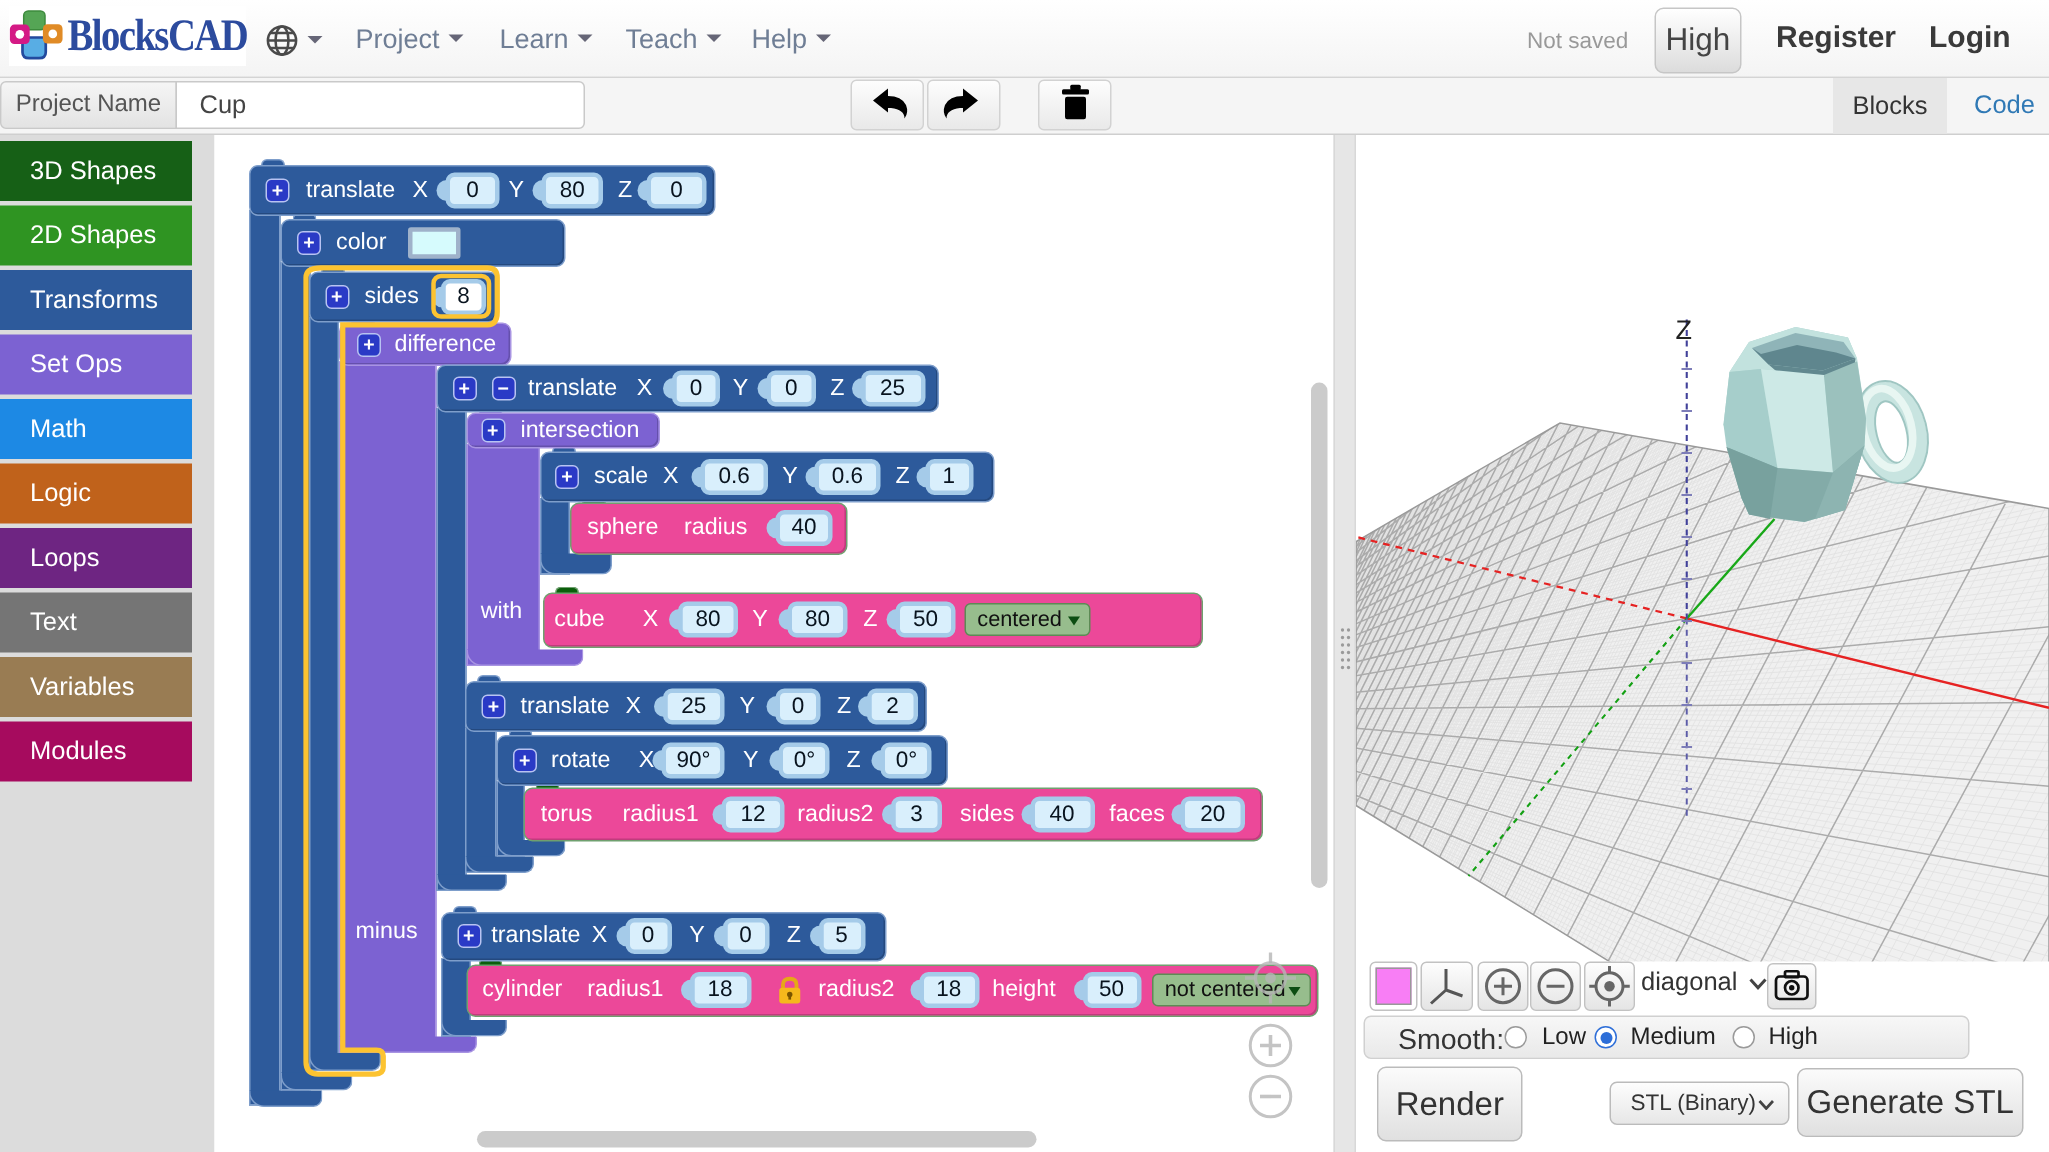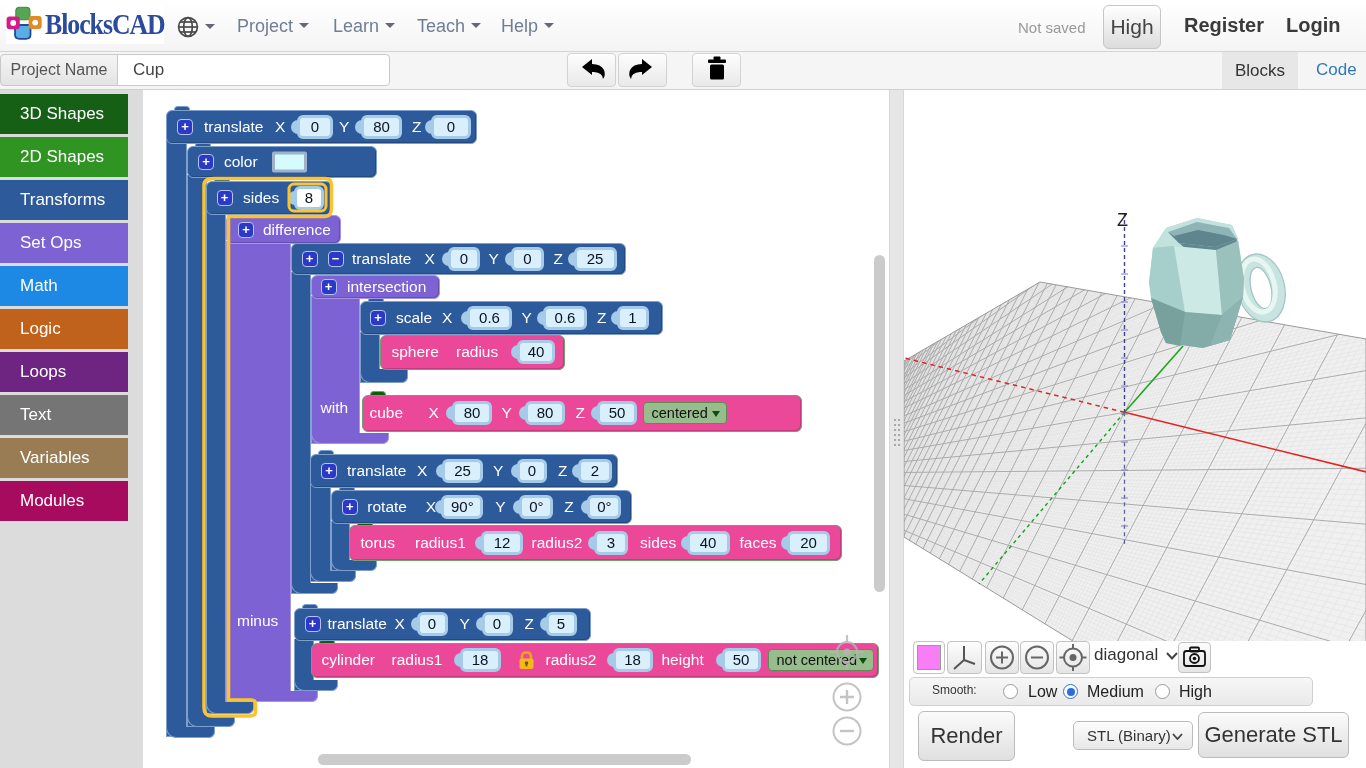--- a/index.html
+++ b/index.html
@@ -374,21 +374,21 @@
     </svg></div>
 <div style="position:absolute;left:1094px;top:645px;font-size:17px;color:#333">diagonal <svg width="12" height="8" viewBox="0 0 12 8" style="margin-left:3px">
       <path d="M1 1 L6 6.5 L11 1" stroke="#444" stroke-width="2" fill="none"></path>
     </svg></div>
 <div class="vbtn" style="left:1178px;top:642px;width:33px;height:31px"><svg width="31" height="29" viewBox="0 0 31 29">
       <rect x="5" y="8" width="21" height="15" rx="2.5" stroke="#111" stroke-width="1.8" fill="none"></rect>
       <rect x="11" y="4.5" width="9" height="4" rx="1" stroke="#111" stroke-width="1.8" fill="none"></rect>
       <circle cx="15.5" cy="15.5" r="4.5" stroke="#111" stroke-width="1.8" fill="none"></circle>
       <circle cx="15.5" cy="15.5" r="1.8" fill="#111"></circle>
     </svg></div>
-<div style="position:absolute;left:932px;top:683px;font-size:12px;color:#333">Smooth:</div>
+<div style="position:absolute;left:932px;top:683px;font-size:19px;color:#333">Smooth:</div>
 <div class="radio" style="left:1003px;top:684px"></div>
 <div class="rlabel" style="left:1028px;top:683px">Low</div>
 <div class="radio" style="left:1063px;top:684px;border-color:#2f6fd8"></div>
 <div style="position:absolute;left:1066.5px;top:687.5px;width:8px;height:8px;border-radius:50%;background:#2d6ed8"></div>
 <div class="rlabel" style="left:1087px;top:683px">Medium</div>
 <div class="radio" style="left:1155px;top:684px"></div>
 <div class="rlabel" style="left:1179px;top:683px">High</div>
 <div id="renderbtn">Render</div>
 <div id="stlsel">STL (Binary)<svg width="11" height="7" viewBox="0 0 11 7" style="position:absolute;right:9px;top:11px">
       <path d="M1 1 L5.5 6 L10 1" stroke="#444" stroke-width="1.8" fill="none"></path>

